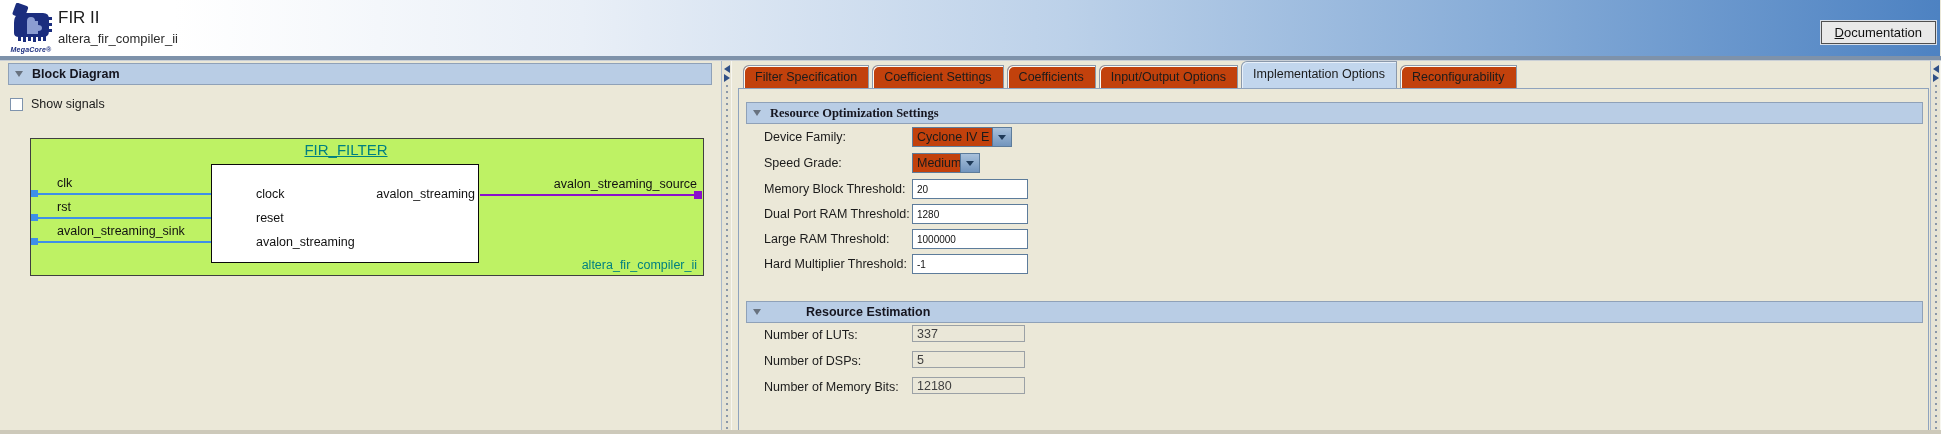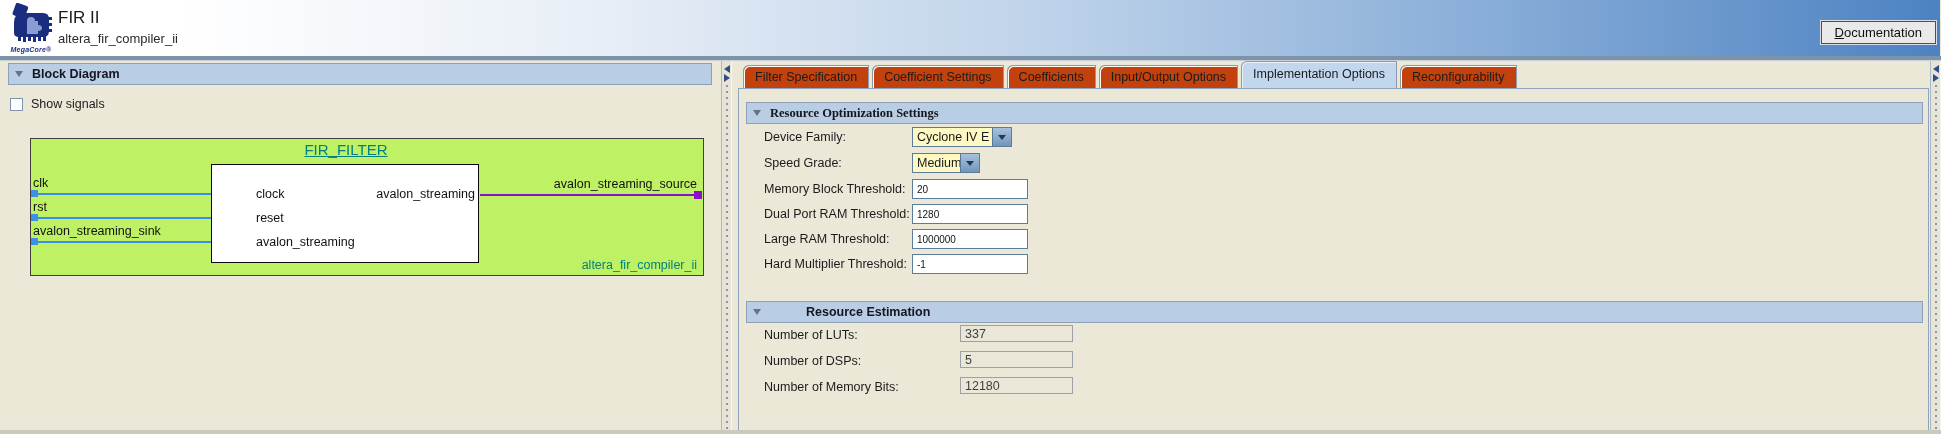--- a/index.html
+++ b/index.html
@@ -34,21 +34,21 @@
   .checkbox { width:13px; height:13px; background:#ffffff; border:1px solid #7e93ad; display:inline-block; }
 
   .diagram { position:absolute; left:30px; top:77px; width:674px; height:138px;
     background:#bef264; border:1px solid #3f3f3f; }
   .block-title { position:absolute; left:180px; top:2px; width:270px; text-align:center;
     color:#008080; font-size:15px; text-decoration:underline; }
   .inner-block { position:absolute; left:180px; top:25px; width:268px; height:99px; background:#ffffff; border:1px solid #0a0a0a; }
   .port { position:absolute; font-size:12.5px; color:#111; white-space:nowrap;margin-left:40px; }
   .p-clock { left:4px; top:22px; } .p-reset { left:4px; top:46px; } .p-avst { left:4px; top:70px; }
   .p-out { right:3px; top:22px; }
-  .ext-label { position:absolute; font-size:12.5px; color:#111; white-space:nowrap; }
+  .ext-label { position:absolute; font-size:12.5px; color:#111; white-space:nowrap;margin-left:24px; }
   .e-clk { left:2px; top:37px; } .e-rst { left:2px; top:61px; } .e-sink { left:2px; top:85px; }
   .e-src { right:6px; top:38px; }
   .inst-label { position:absolute; right:6px; top:119px; color:#008080; font-size:12.5px; }
   .sig-line { position:absolute; height:2px; background:#3e8fe8; left:0; width:181px; }
   .l1 { top:54px; } .l2 { top:78px; } .l3 { top:102px; }
   .sig-term { position:absolute; width:7px; height:7px; background:#3e8fe8; left:0; }
   .t1 { top:51px; } .t2 { top:75px; } .t3 { top:99px; }
   .out-line { position:absolute; left:449px; top:55px; width:222px; height:2px; background:#8a10cc; }
   .out-term { position:absolute; left:663px; top:52px; width:8px; height:8px; background:#8a10cc; }
 
@@ -75,28 +75,28 @@
   .ro-hdr { left:7px; top:13px; right:5px;font-family:Liberation Serif, serif; }
   .re-hdr { left:7px; top:212px; right:5px;gap:36px; }
   .form-row { position:absolute; left:25px; height:20px; display:flex; align-items:center; }
   .form-row .lbl { position:absolute; left:0; top:0; line-height:20px; white-space:nowrap; }
   .ctl { position:absolute; left:148px; top:0; }
   .r-df { top:38px; } .r-sg { top:64px; } .r-mb { top:90px; } .r-dp { top:115px; } .r-lr { top:140px; } .r-hm { top:165px; }
   .r-lut { top:236px; } .r-dsp { top:262px; } .r-bit { top:288px; }
 
   .txt-input { width:116px; height:20px; border:1px solid #5d7c9b; background:#fff; padding:0 4px;
     font-family:"Liberation Sans",sans-serif; font-size:10px; color:#111; }
-  .combo { height:20px; border:1px solid #5d7c9b; background:#fef9c3; display:flex; align-items:stretch; }
+  .combo { height:20px; border:1px solid #5d7c9b; background:#c2410c; display:flex; align-items:stretch; }
   .combo-df { width:100px; } .combo-sg { width:68px; }
   .combo-value { flex:1; line-height:18px; padding-left:4px; white-space:nowrap; overflow:hidden; }
   .combo-btn { width:19px; background:linear-gradient(#a9c1db,#7295bd); border-left:1px solid #54779c;
     display:flex; align-items:center; justify-content:center; }
   .chev { width:0; height:0; border-left:4px solid transparent; border-right:4px solid transparent; border-top:5px solid #1f3a58; }
   .ro-field { width:113px; height:17px; border:1px solid #9ba1a6; background:#eae7d8; padding:0 4px;
-    font-family:"Liberation Sans",sans-serif; font-size:12.5px; color:#3f3f3f;margin-left:48px; }
+    font-family:"Liberation Sans",sans-serif; font-size:12.5px; color:#3f3f3f; }
 
   .bottom-strip { position:absolute; left:0; bottom:0; width:1941px; height:4px; background:#cdc9ba; z-index:9; }
 </style>
 </head>
 <body>
 
 <div class="screen">
 
   <div class="banner">
     <div class="logo">

